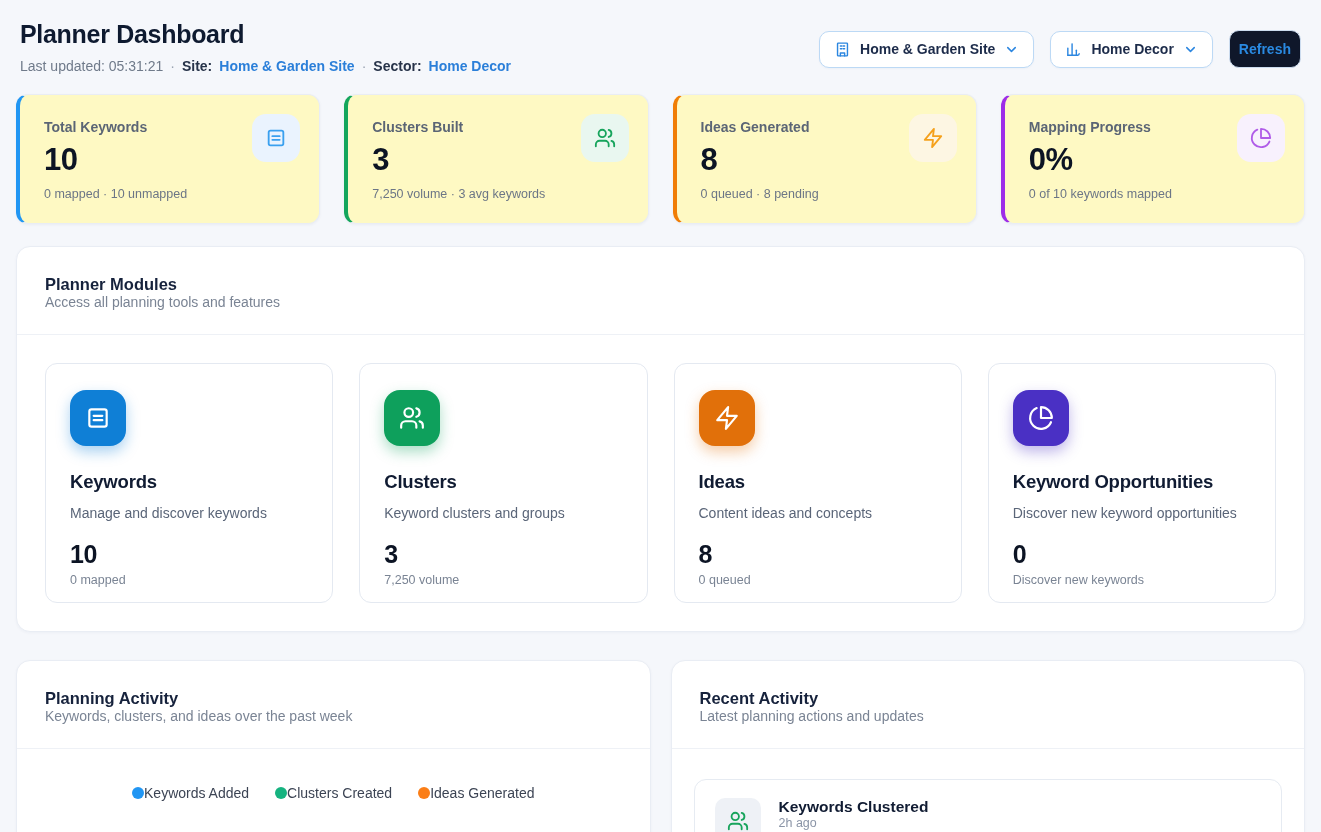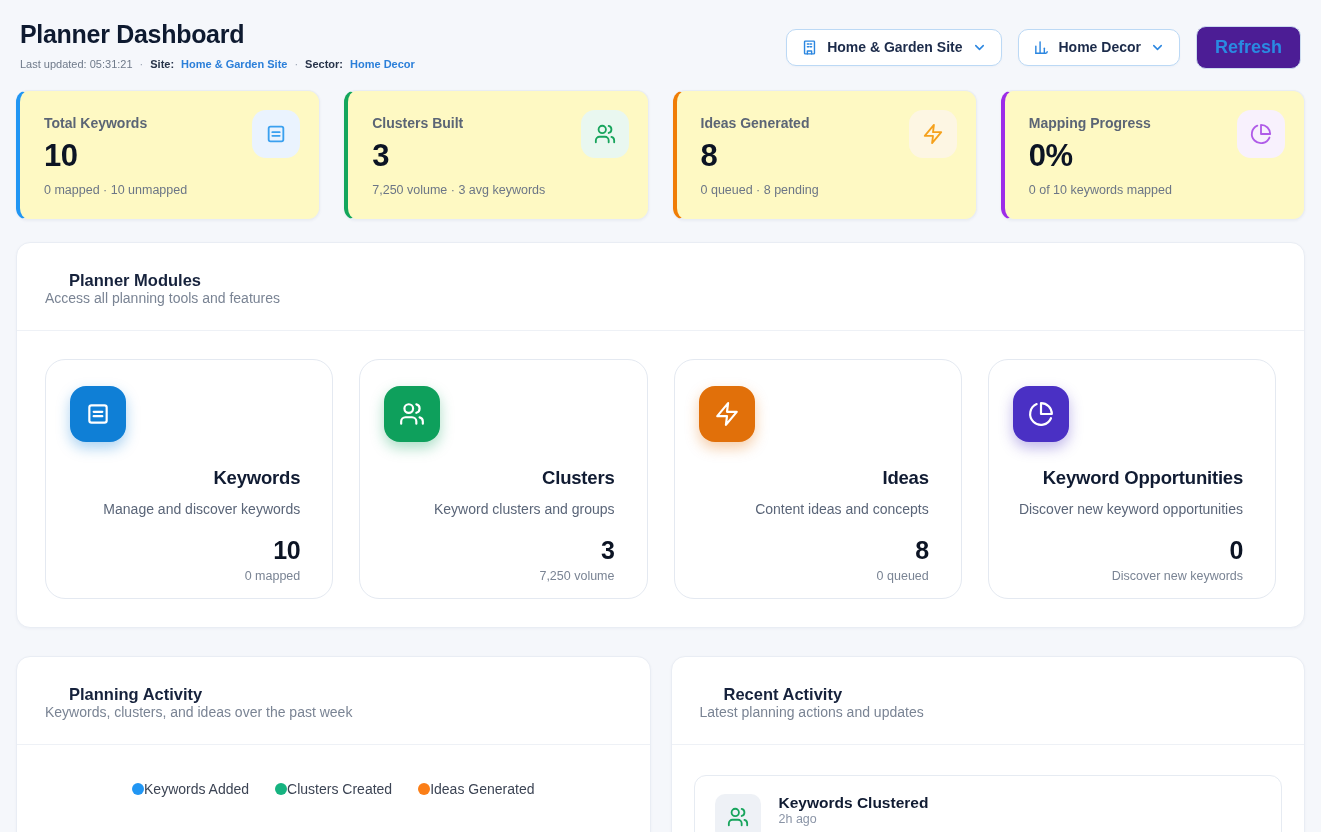--- a/index.html
+++ b/index.html
@@ -7,35 +7,35 @@
   body {
     background: #f5f7fb;
     font-family: "Liberation Sans", sans-serif;
     color: #111b33;
   }
   .page { padding: 20px 16px 0 16px; }
 
   
   .header-row { display: flex; justify-content: space-between; align-items: center; padding: 0 4px; }
   .page-title { font-size: 25px; font-weight: 800; letter-spacing: -0.3px; color: #0e1a30; }
-  .meta-line { margin-top: 9px; font-size: 11px; color: #6f7a8a; display: flex; gap: 7px; align-items: center; }
+  .meta-line { margin-top: 9px; font-size: 14px; color: #6f7a8a; display: flex; gap: 7px; align-items: center; }
   .meta-line .strong { color: #273349; font-weight: 700; }
   .meta-line a { color: #2b7fd9; font-weight: 700; text-decoration: none; cursor: pointer; }
   .meta-sep { color: #9aa4b2; }
   .header-controls { display: flex; gap: 16px; align-items: center; margin-top: 4px; }
   .select-btn {
     display: flex; align-items: center; gap: 9px;
     background: #ffffff; border: 1px solid #bcd9f5; border-radius: 10px;
     padding: 9px 14px; font-size: 14px; font-weight: 700; color: #1c2b4a;
     cursor: pointer; box-shadow: 0 1px 2px rgba(30,80,160,0.04);
   }
   .select-btn svg { display: block; }
   .refresh-btn {
-    background: #4c1d95; border: 1px solid #ccdcef; border-radius: 10px;
-    padding: 10px 18px; font-size: 18px; font-weight: 800; color: #2a8ae2; cursor: pointer;
+    background: #0f172a; border: 1px solid #ccdcef; border-radius: 10px;
+    padding: 10px 9px; font-size: 14px; font-weight: 800; color: #2a8ae2; cursor: pointer;
   }
 
   
   .stats-row { display: grid; grid-template-columns: repeat(4, 1fr); gap: 24px; margin-top: 20px; }
   .stat-card {
     position: relative; background: #fef9c3; border: 1px solid #e9edf4; border-left-width: 4px;
     border-radius: 12px; padding: 24px 20px 20px 24px; height: 130px;
     box-shadow: 0 1px 3px rgba(25,45,90,0.05);
   }
   .stat-label { font-size: 14px; color: #5b6575; font-weight: 600; }
@@ -46,29 +46,29 @@
     border-radius: 14px; display: flex; align-items: center; justify-content: center;
   }
 
   
   .panel {
     background: #fff; border: 1px solid #e9edf4; border-radius: 14px;
     box-shadow: 0 1px 3px rgba(25,45,90,0.04);
   }
   .panel-modules { margin-top: 22px; }
   .panel-head { padding: 28px 28px 24px 28px; border-bottom: 1px solid #eef1f6; }
-  .panel-title { font-size: 16.5px; font-weight: 800; color: #16223c; margin-left: 24px; }
+  .panel-title { font-size: 16.5px; font-weight: 800; color: #16223c; }
   .panel-sub { font-size: 14px; color: #7a8494; margin-top: 0; }
   .panel-body { padding: 28px; }
 
   
   .modules-grid { display: grid; grid-template-columns: repeat(4, 1fr); gap: 26px; }
   .module-card {
-    border: 1px solid #e4e9f1; border-radius: 20px; padding: 26px 32px 24px 24px;
-    height: 240px; background: #fff; cursor: pointer; text-align: right;
+    border: 1px solid #e4e9f1; border-radius: 12px; padding: 26px 24px 24px 24px;
+    height: 240px; background: #fff; cursor: pointer;
   }
   .module-tile {
     width: 56px; height: 56px; border-radius: 16px;
     display: flex; align-items: center; justify-content: center; color: #fff;
   }
   .module-title { font-size: 18.5px; font-weight: 800; color: #101b32; margin-top: 25px; letter-spacing: -0.2px; }
   .module-desc { font-size: 14px; color: #5a6578; margin-top: 12px; }
   .module-stat { font-size: 25px; font-weight: 800; color: #0c1424; margin-top: 19px; letter-spacing: -0.4px; }
   .module-stat-sub { font-size: 12.5px; color: #7a8494; margin-top: 4px; }
 

